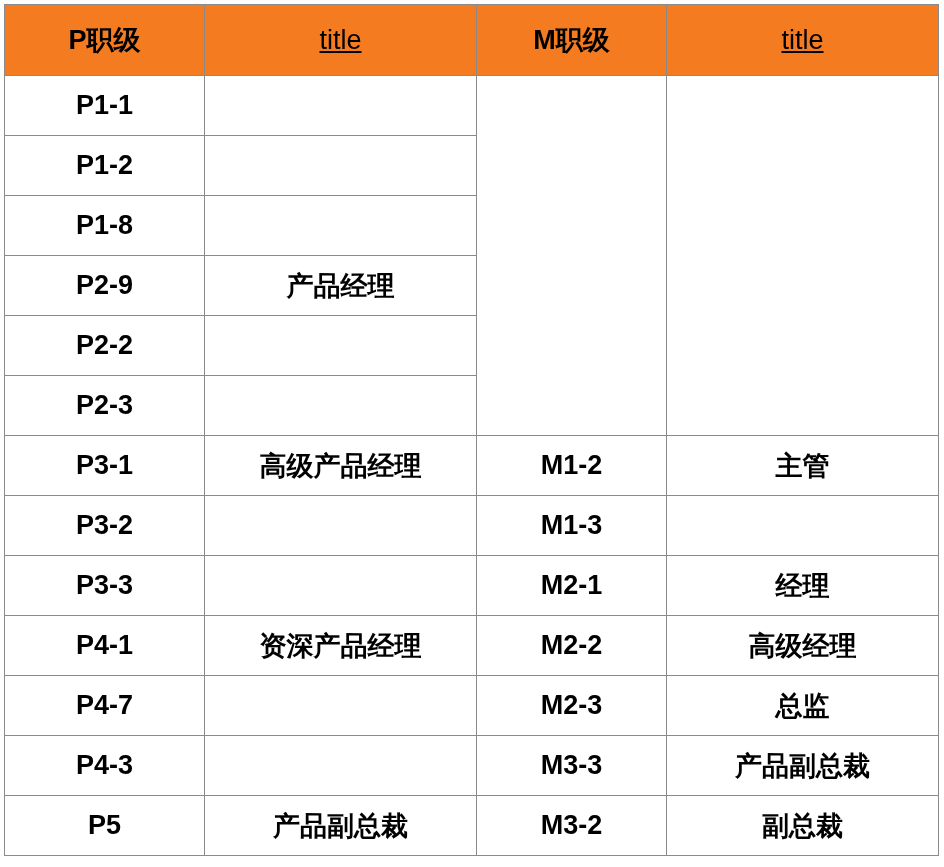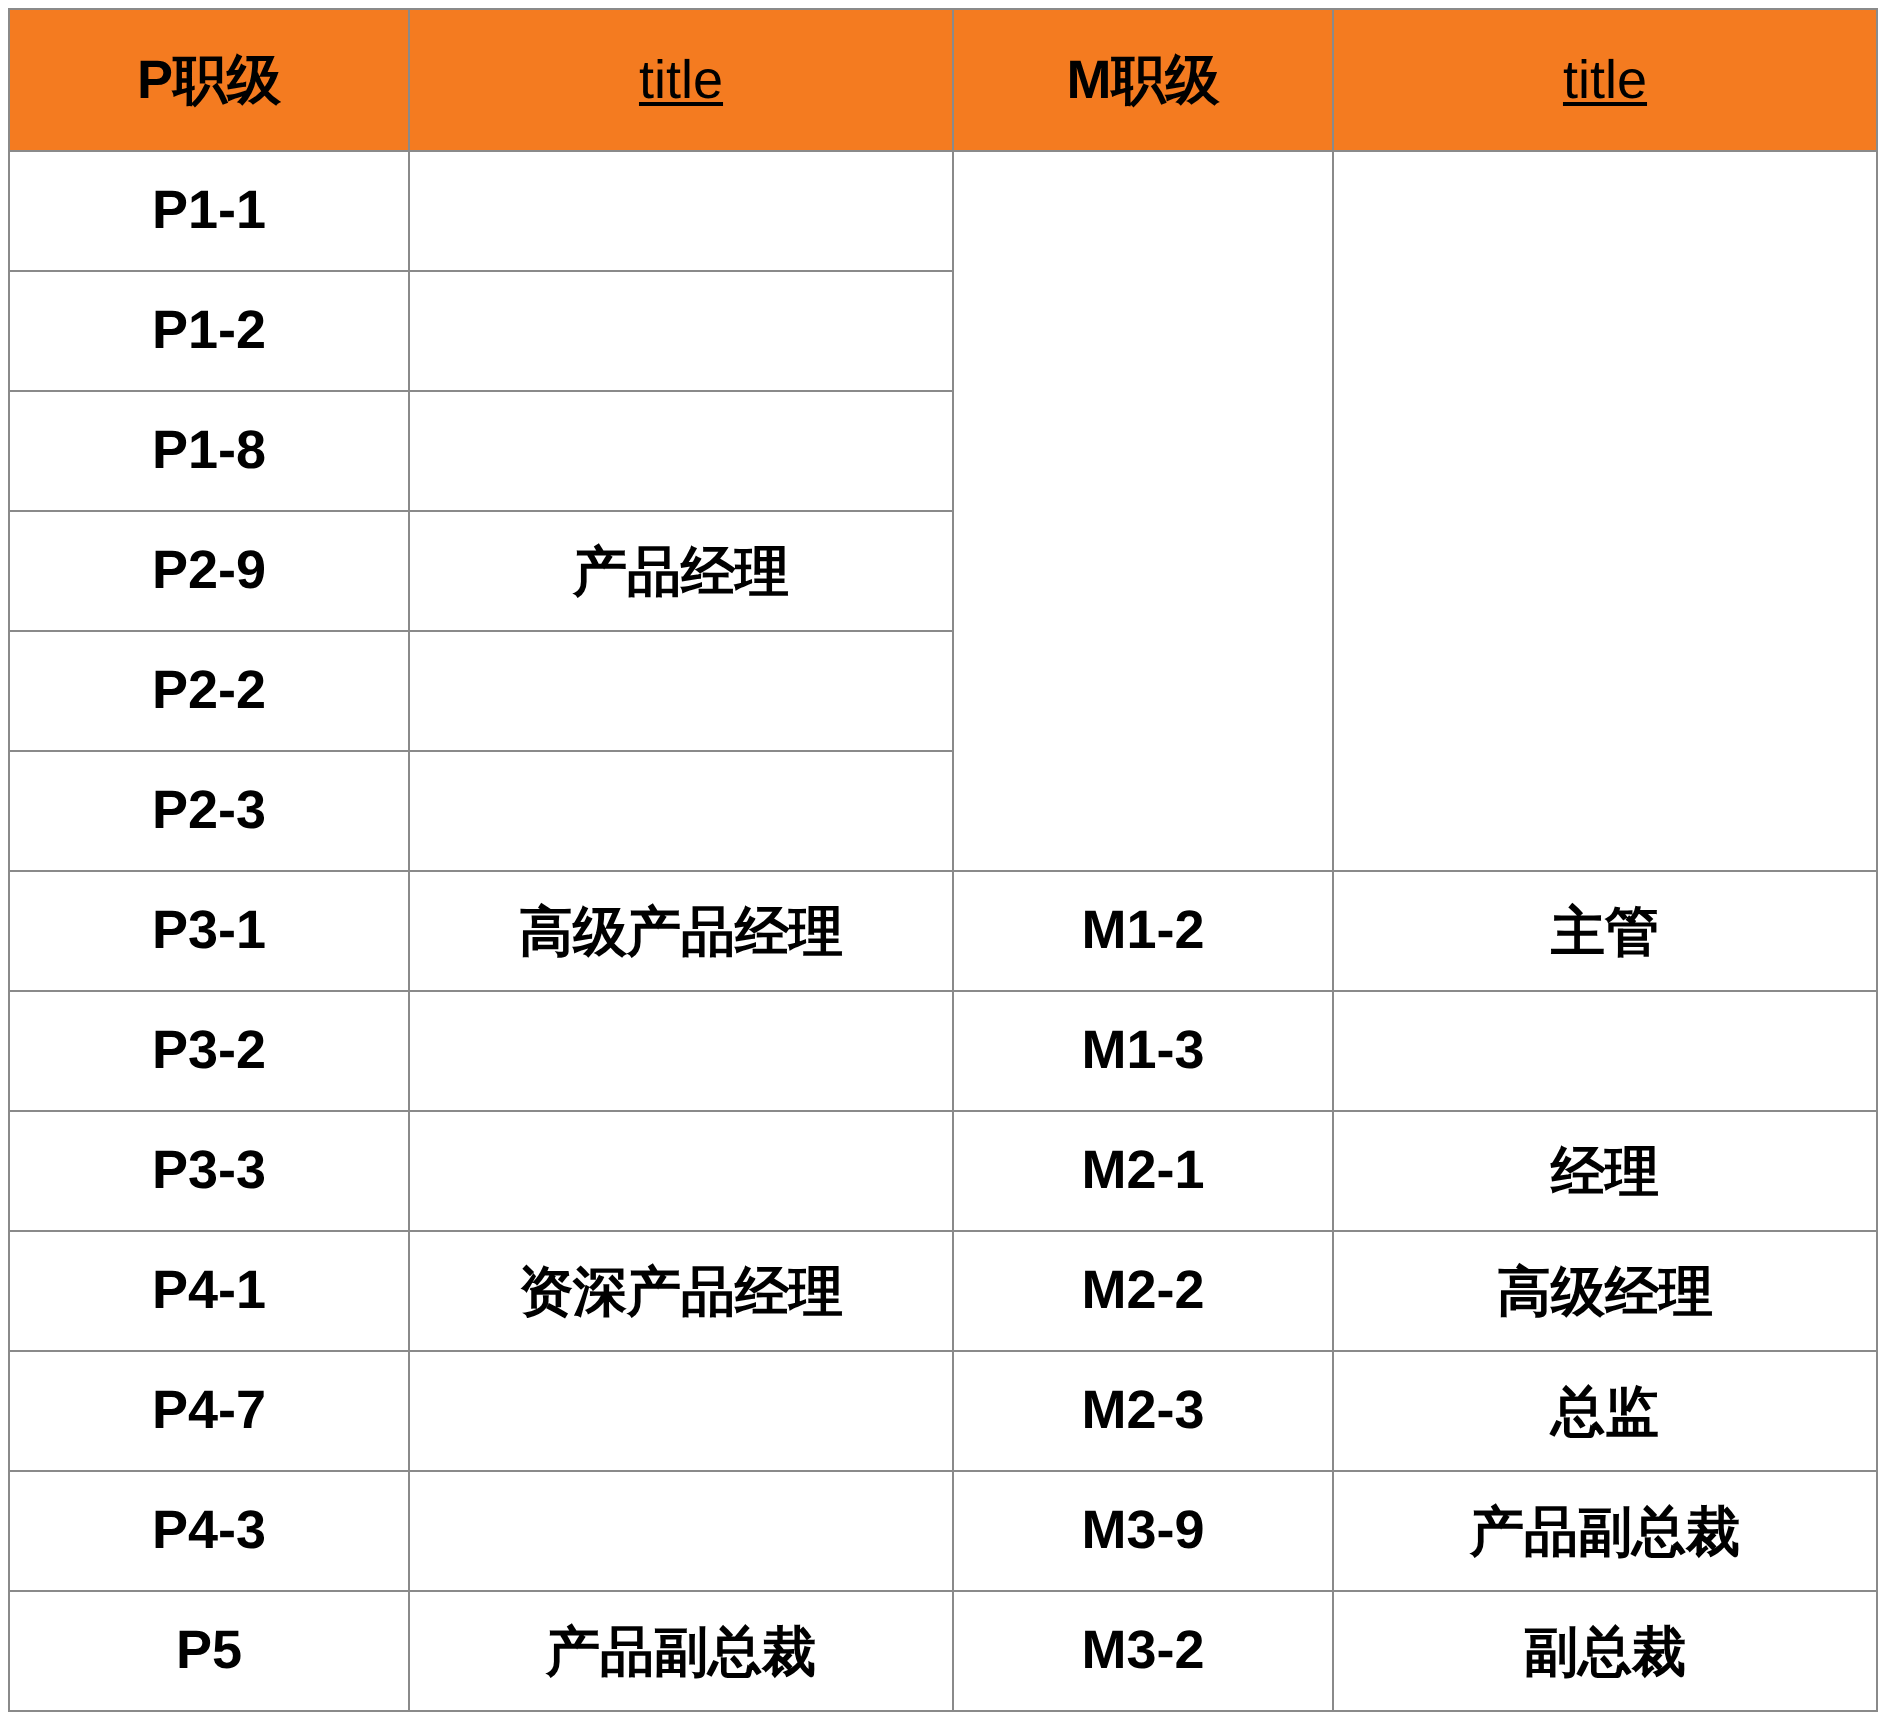--- a/index.html
+++ b/index.html
@@ -126,21 +126,21 @@
       </tr>
       <tr>
         <td>P4-7</td>
         <td></td>
         <td>M2-3</td>
         <td>总监</td>
       </tr>
       <tr>
         <td>P4-3</td>
         <td></td>
-        <td>M3-9</td>
+        <td>M3-3</td>
         <td>产品副总裁</td>
       </tr>
       <tr>
         <td>P5</td>
         <td>产品副总裁</td>
         <td>M3-2</td>
         <td>副总裁</td>
       </tr>
     </tbody>
   </table>

